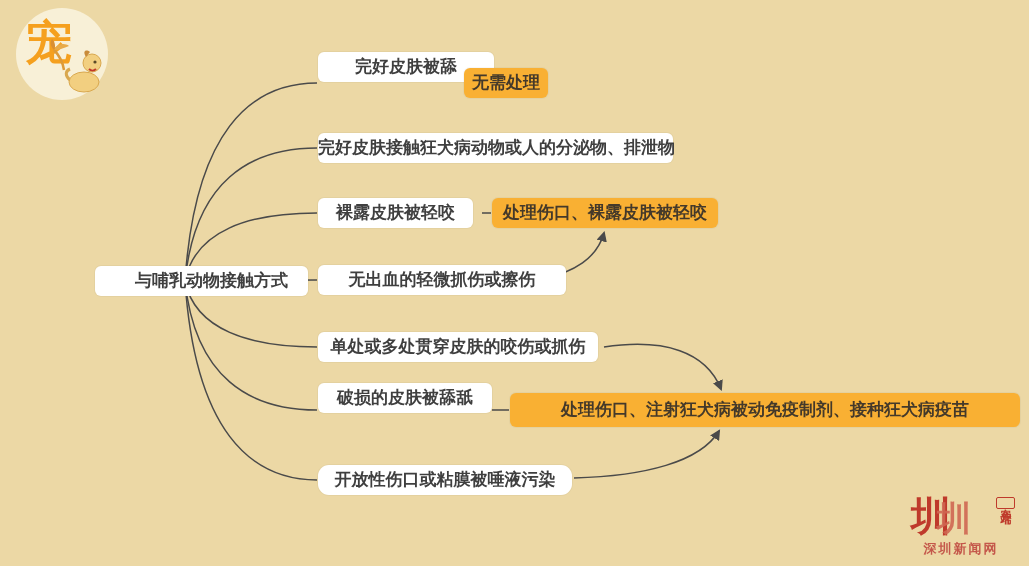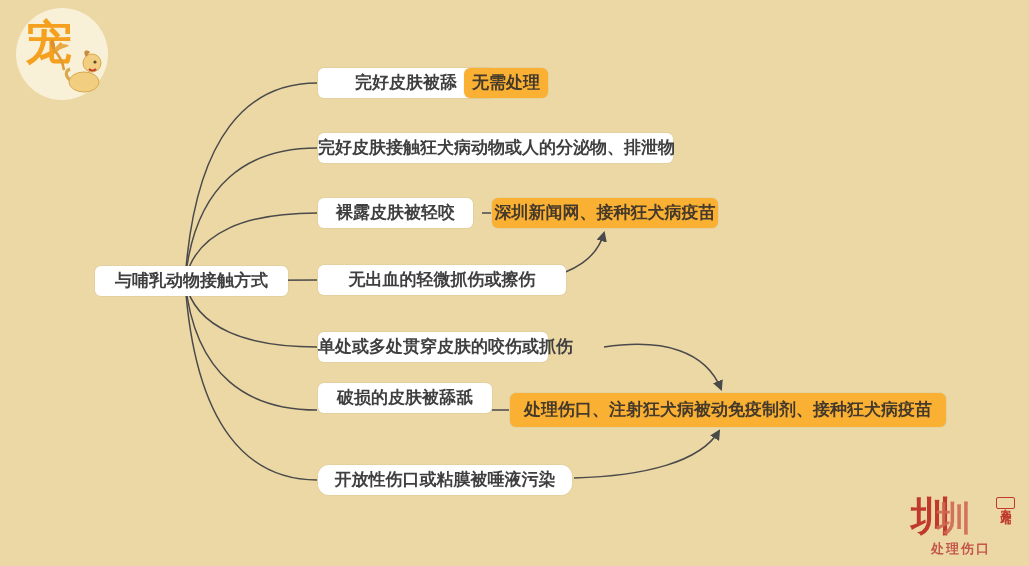--- a/index.html
+++ b/index.html
@@ -72,41 +72,41 @@
       <path d="M470,83 L478,83"></path>
       <path d="M482,213 L491,213"></path>
       <path d="M492,410 L509,410"></path>
 
       <path d="M540,280 C575,272 597,258 604,233" marker-end="url(#arrow)"></path>
       <path d="M604,347 C665,338 706,352 721,389" marker-end="url(#arrow)"></path>
       <path d="M574,478 C645,476 700,462 719,431" marker-end="url(#arrow)"></path>
     </g>
   </svg>
 
-  <div class="node" style="left:95px;top:266px;width:193px;">与哺乳动物接触方式</div>
+  <div class="node" style="left:95px;top:266px;width:193px;padding-left:20px;">与哺乳动物接触方式</div>
 
-  <div class="node" style="left:318px;top:68px;width:176px;">完好皮肤被舔</div>
+  <div class="node" style="left:318px;top:52px;width:176px;">完好皮肤被舔</div>
 
   <div class="node" style="left:318px;top:133px;width:355px;">完好皮肤接触狂犬病动物或人的分泌物、排泄物</div>
 
   <div class="node" style="left:318px;top:198px;width:155px;">裸露皮肤被轻咬</div>
 
   <div class="node" style="left:318px;top:265px;width:248px;">无出血的轻微抓伤或擦伤</div>
 
-  <div class="node" style="left:318px;top:332px;width:230px;">单处或多处贯穿皮肤的咬伤或抓伤</div>
+  <div class="node" style="left:318px;top:332px;width:280px;">单处或多处贯穿皮肤的咬伤或抓伤</div>
 
   <div class="node" style="left:318px;top:383px;width:174px;">破损的皮肤被舔舐</div>
 
   <div class="node" style="left:318px;top:465px;width:254px;border-radius:11px;">开放性伤口或粘膜被唾液污染</div>
 
   <div class="node accent" style="left:464px;top:68px;width:84px;">无需处理</div>
 
-  <div class="node accent" style="left:492px;top:198px;width:226px;">深圳新闻网、接种狂犬病疫苗</div>
+  <div class="node accent" style="left:492px;top:198px;width:226px;">处理伤口、裸露皮肤被轻咬</div>
 
-  <div class="node accent tall" style="left:510px;top:393px;width:436px;">处理伤口、注射狂犬病被动免疫制剂、接种狂犬病疫苗</div>
+  <div class="node accent tall" style="left:510px;top:393px;width:510px;">处理伤口、注射狂犬病被动免疫制剂、接种狂犬病疫苗</div>
 
   <div class="pet-logo">
     <span class="chong">宠</span>
     <svg width="54" height="56" viewBox="0 0 54 56">
       <path d="M14 32 C12 20 7 15 4 12" stroke="#dd9a38" stroke-width="2.5" fill="none"></path>
       <path d="M4 12 C8 5 15 5 19 8 C14 10 9 12 4 12 Z" fill="#e8ab4a"></path>
       <path d="M4 12 C0 8 0 4 2 1 C5 4 6 9 4 12 Z" fill="#d98f33"></path>
       <path d="M20 42 C15 38 15 33 20 31" stroke="#d9a84f" stroke-width="3" fill="none"></path>
       <ellipse cx="34" cy="44" rx="15" ry="10" fill="#f2cf80" stroke="#d9a84f"></ellipse>
       <circle cx="42" cy="25" r="9" fill="#f2cf80" stroke="#d9a84f"></circle>
@@ -115,16 +115,16 @@
       <path d="M39 31 C41 33 44 33 46 31" stroke="#c0392b" stroke-width="2" fill="none"></path>
     </svg>
   </div>
 
   <div class="news-logo">
     <div class="news-top">
       <span class="mark mark1">圳</span>
       <span class="mark mark2">圳</span>
       <span class="client">客户端</span>
     </div>
-    <div class="news-site">处理伤口</div>
+    <div class="news-site">深圳新闻网</div>
   </div>
 
 </div>
 
 </body></html>

